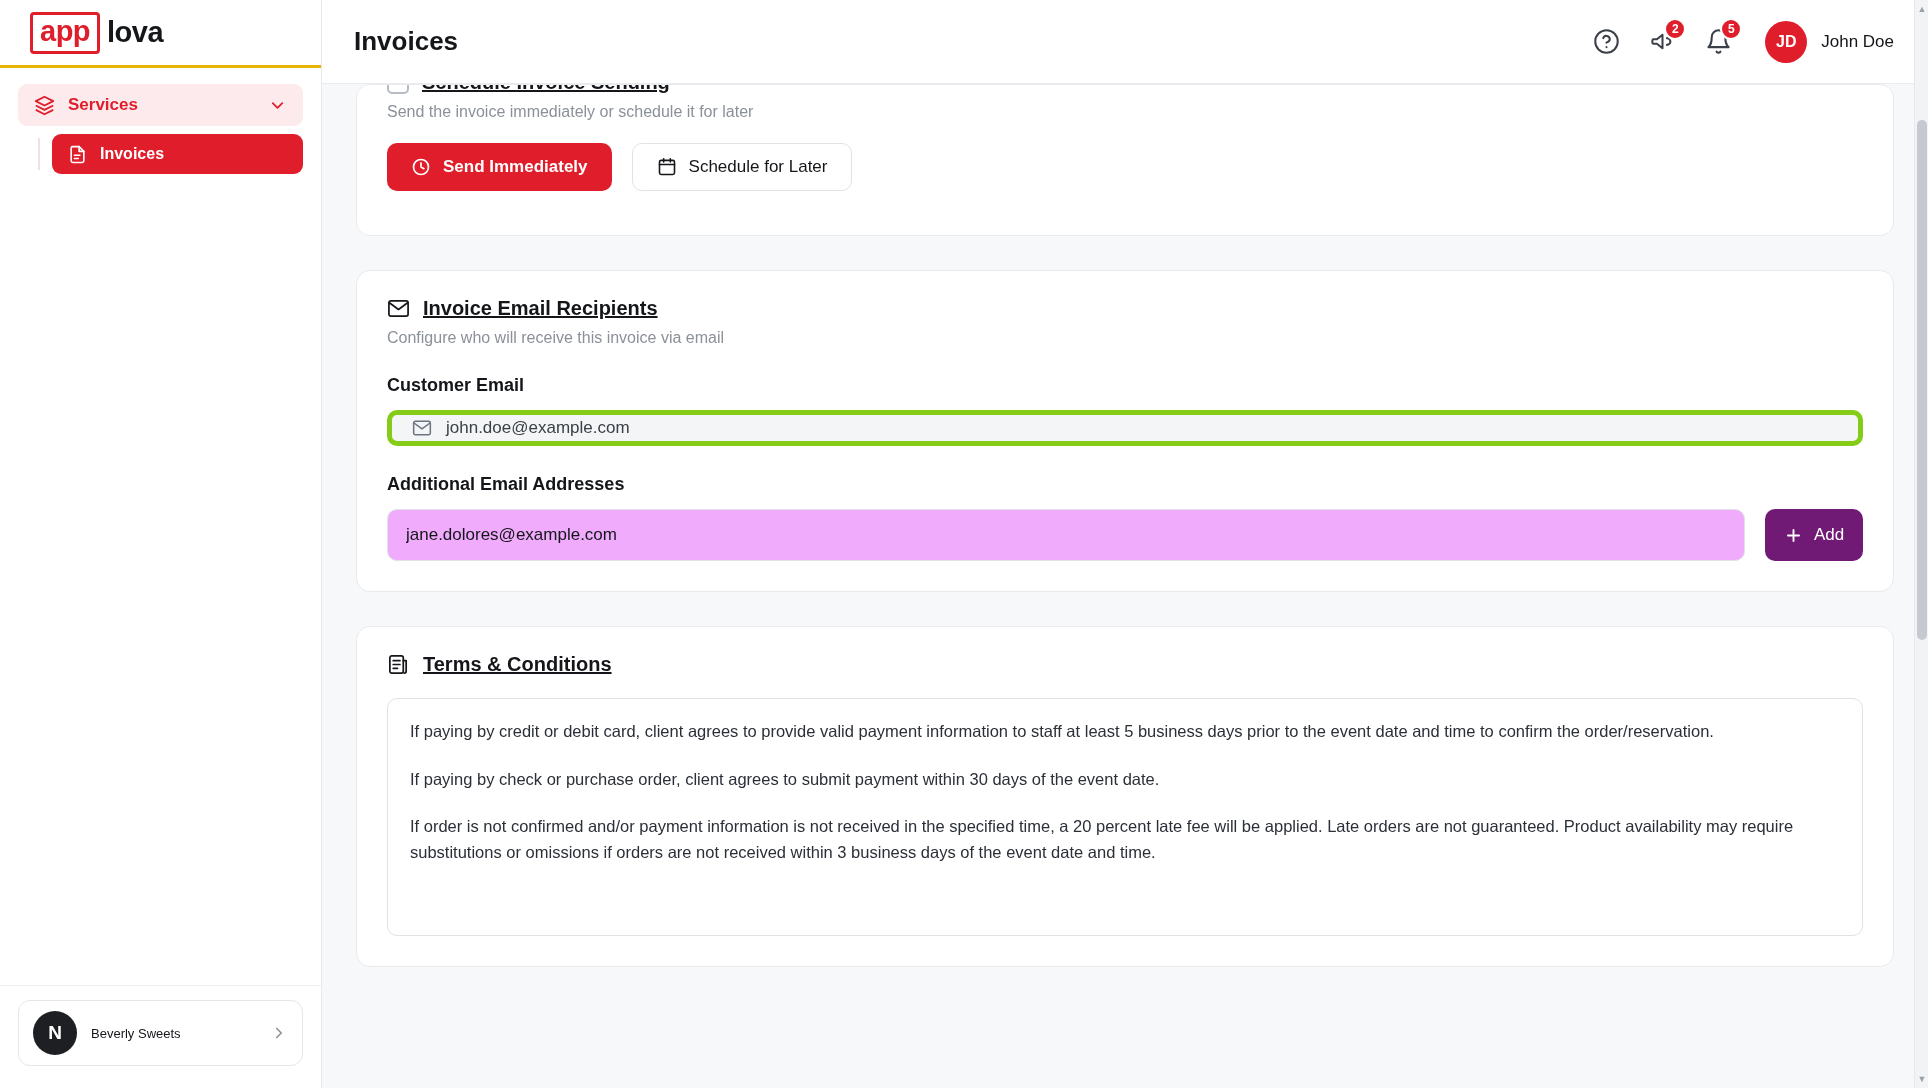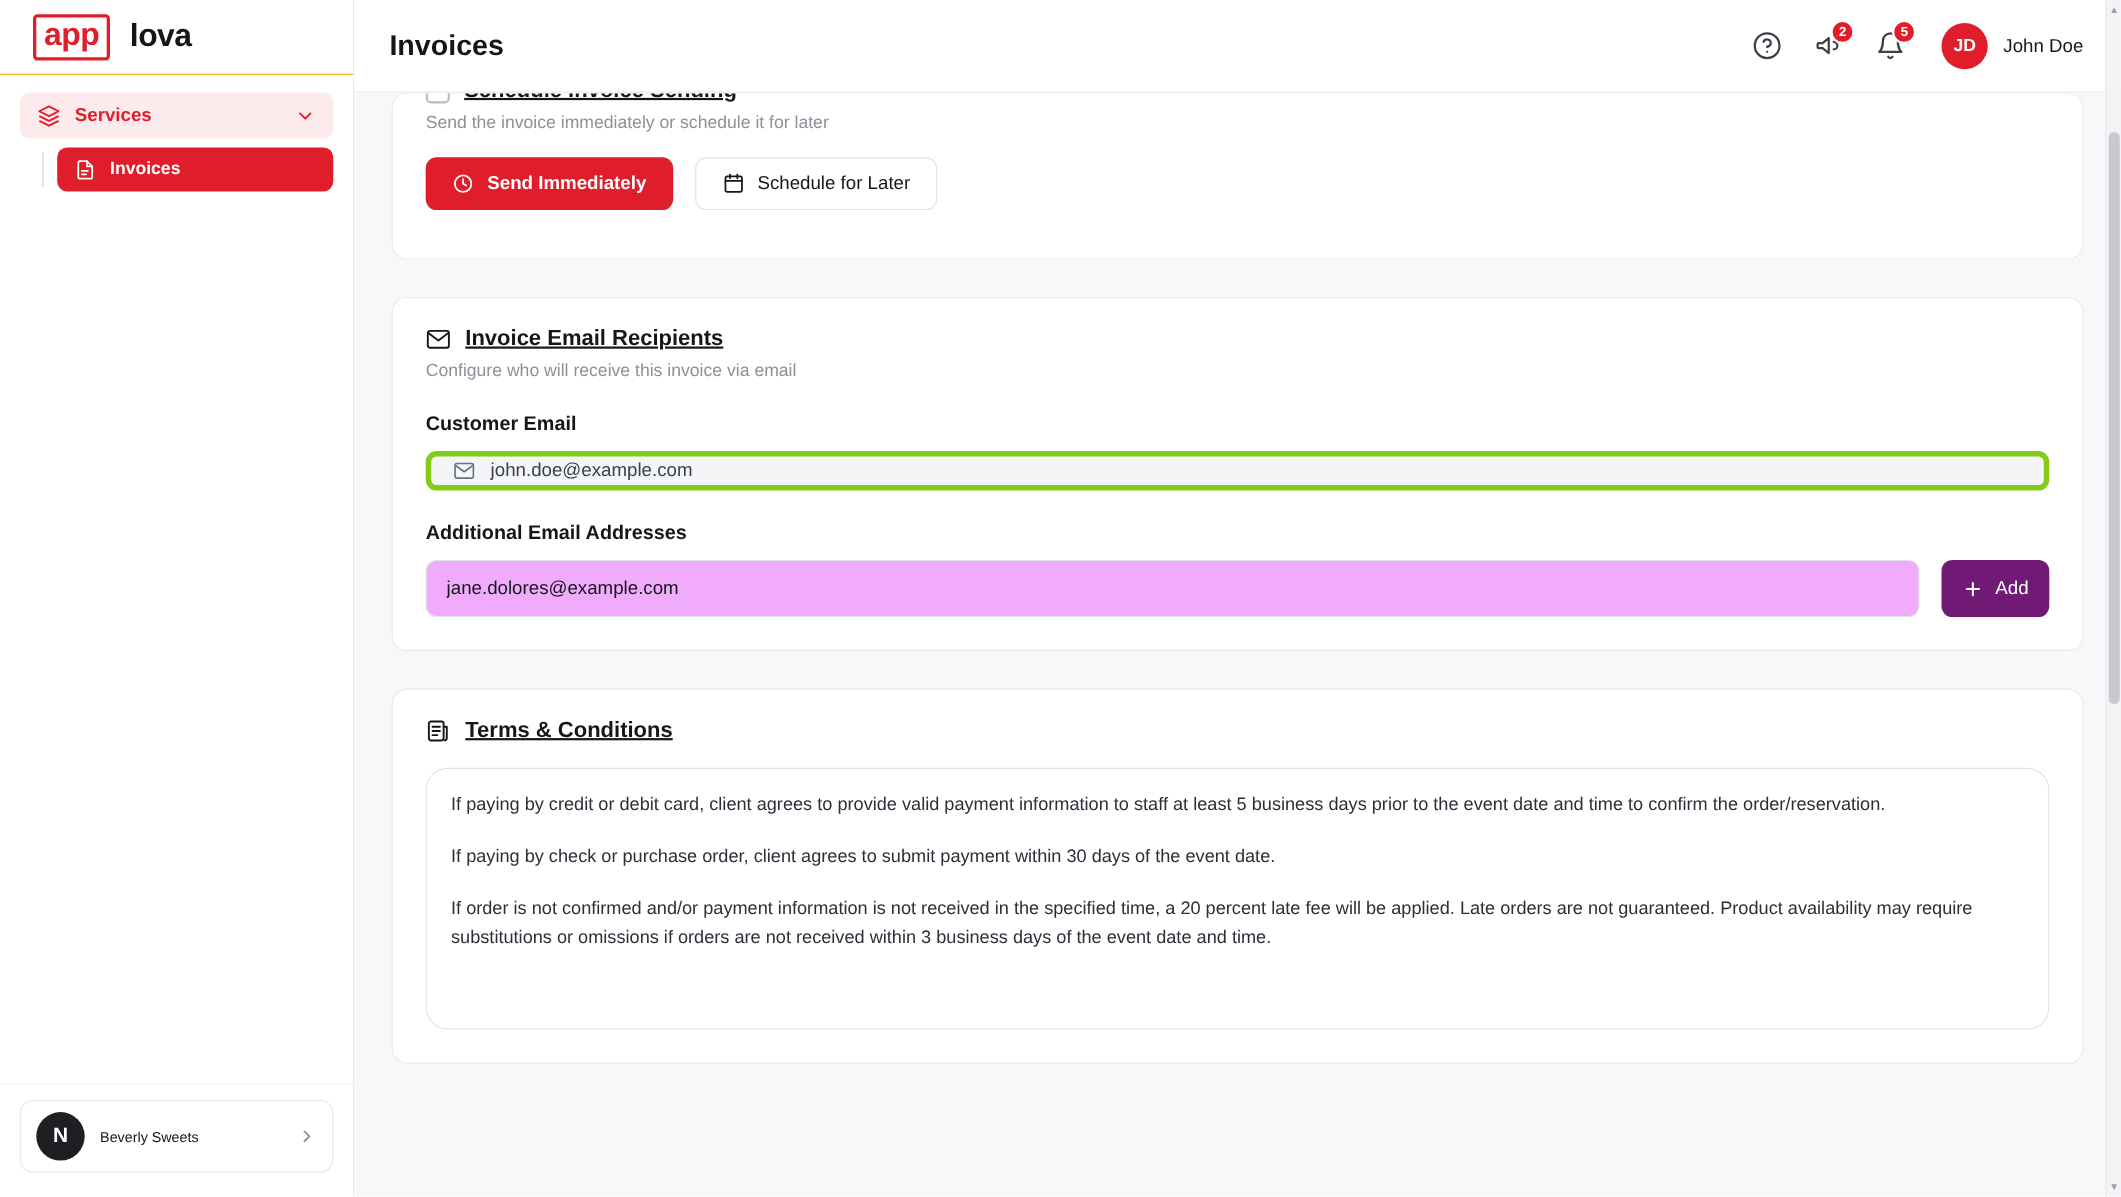--- a/index.html
+++ b/index.html
@@ -26,21 +26,21 @@
     border-right: 1px solid #e6e8ec;
     display: flex;
     flex-direction: column;
     position: relative;
   }
   .brand {
     height: 68px;
     display: flex;
     align-items: center;
     padding-left: 30px;
-    border-bottom: 1px solid #eab308;
+    border-bottom: 3px solid #eab308;
   }
   .logo {
     display: flex;
     align-items: center;
     gap: 0px;
   }
   .logo-app {
     border: 3px solid #e01e2b;
     color: #e01e2b;
     font-size: 29px;
@@ -48,21 +48,21 @@
     line-height: 1;
     padding: 2px 7px 5px 7px;
     border-radius: 4px;
     letter-spacing: -0.5px;
   }
   .logo-lova {
     color: #14161a;
     font-size: 29px;
     font-weight: bold;
     line-height: 1;
-    padding-left: 18px;
+    padding-left: 7px;
     letter-spacing: -0.5px;
   }
 
   .nav { padding: 16px 18px 0 18px; }
   .nav-group {
     display: flex;
     align-items: center;
     gap: 13px;
     background: #fdeaec;
     border-radius: 9px;
@@ -304,21 +304,21 @@
     border: none; border-radius: 10px;
     height: 52px;
     width: 98px;
     font-size: 17px; font-weight: 500;
     cursor: pointer;
     font-family: "Liberation Sans", sans-serif;
   }
   .terms-box {
     margin-top: 22px;
     border: 1px solid #dfe2e7;
-    border-radius: 20px;
+    border-radius: 10px;
     background: #fff;
     padding: 20px 22px;
     height: 238px;
     font-size: 16.5px;
     color: #2b3038;
     line-height: 1.55;
     overflow: hidden;
     resize: none;
     width: 100%;
     font-family: "Liberation Sans", sans-serif;

